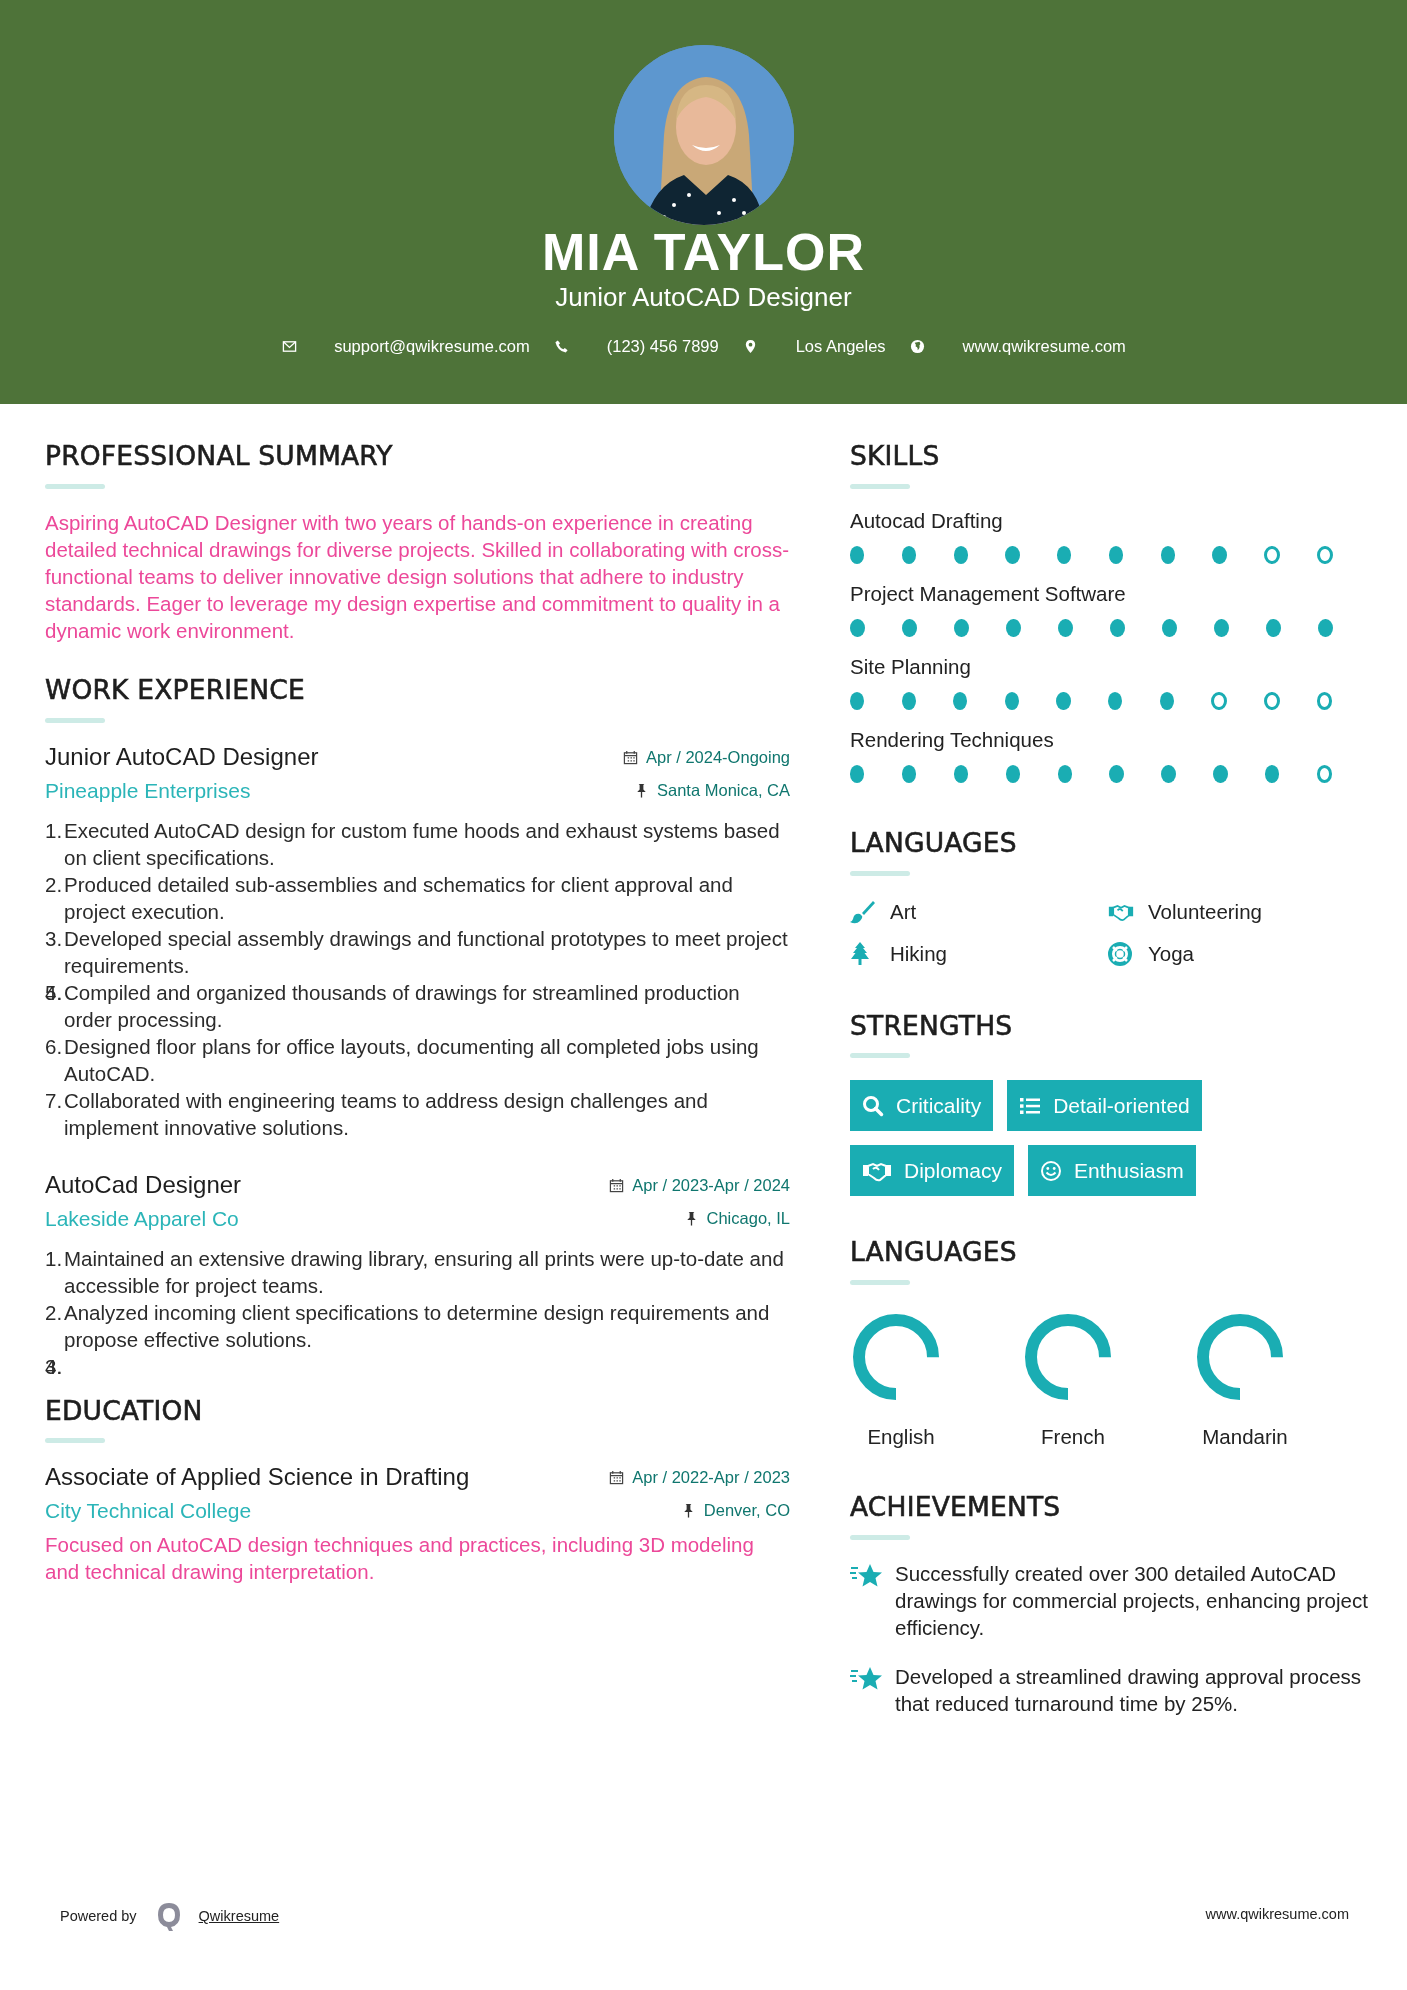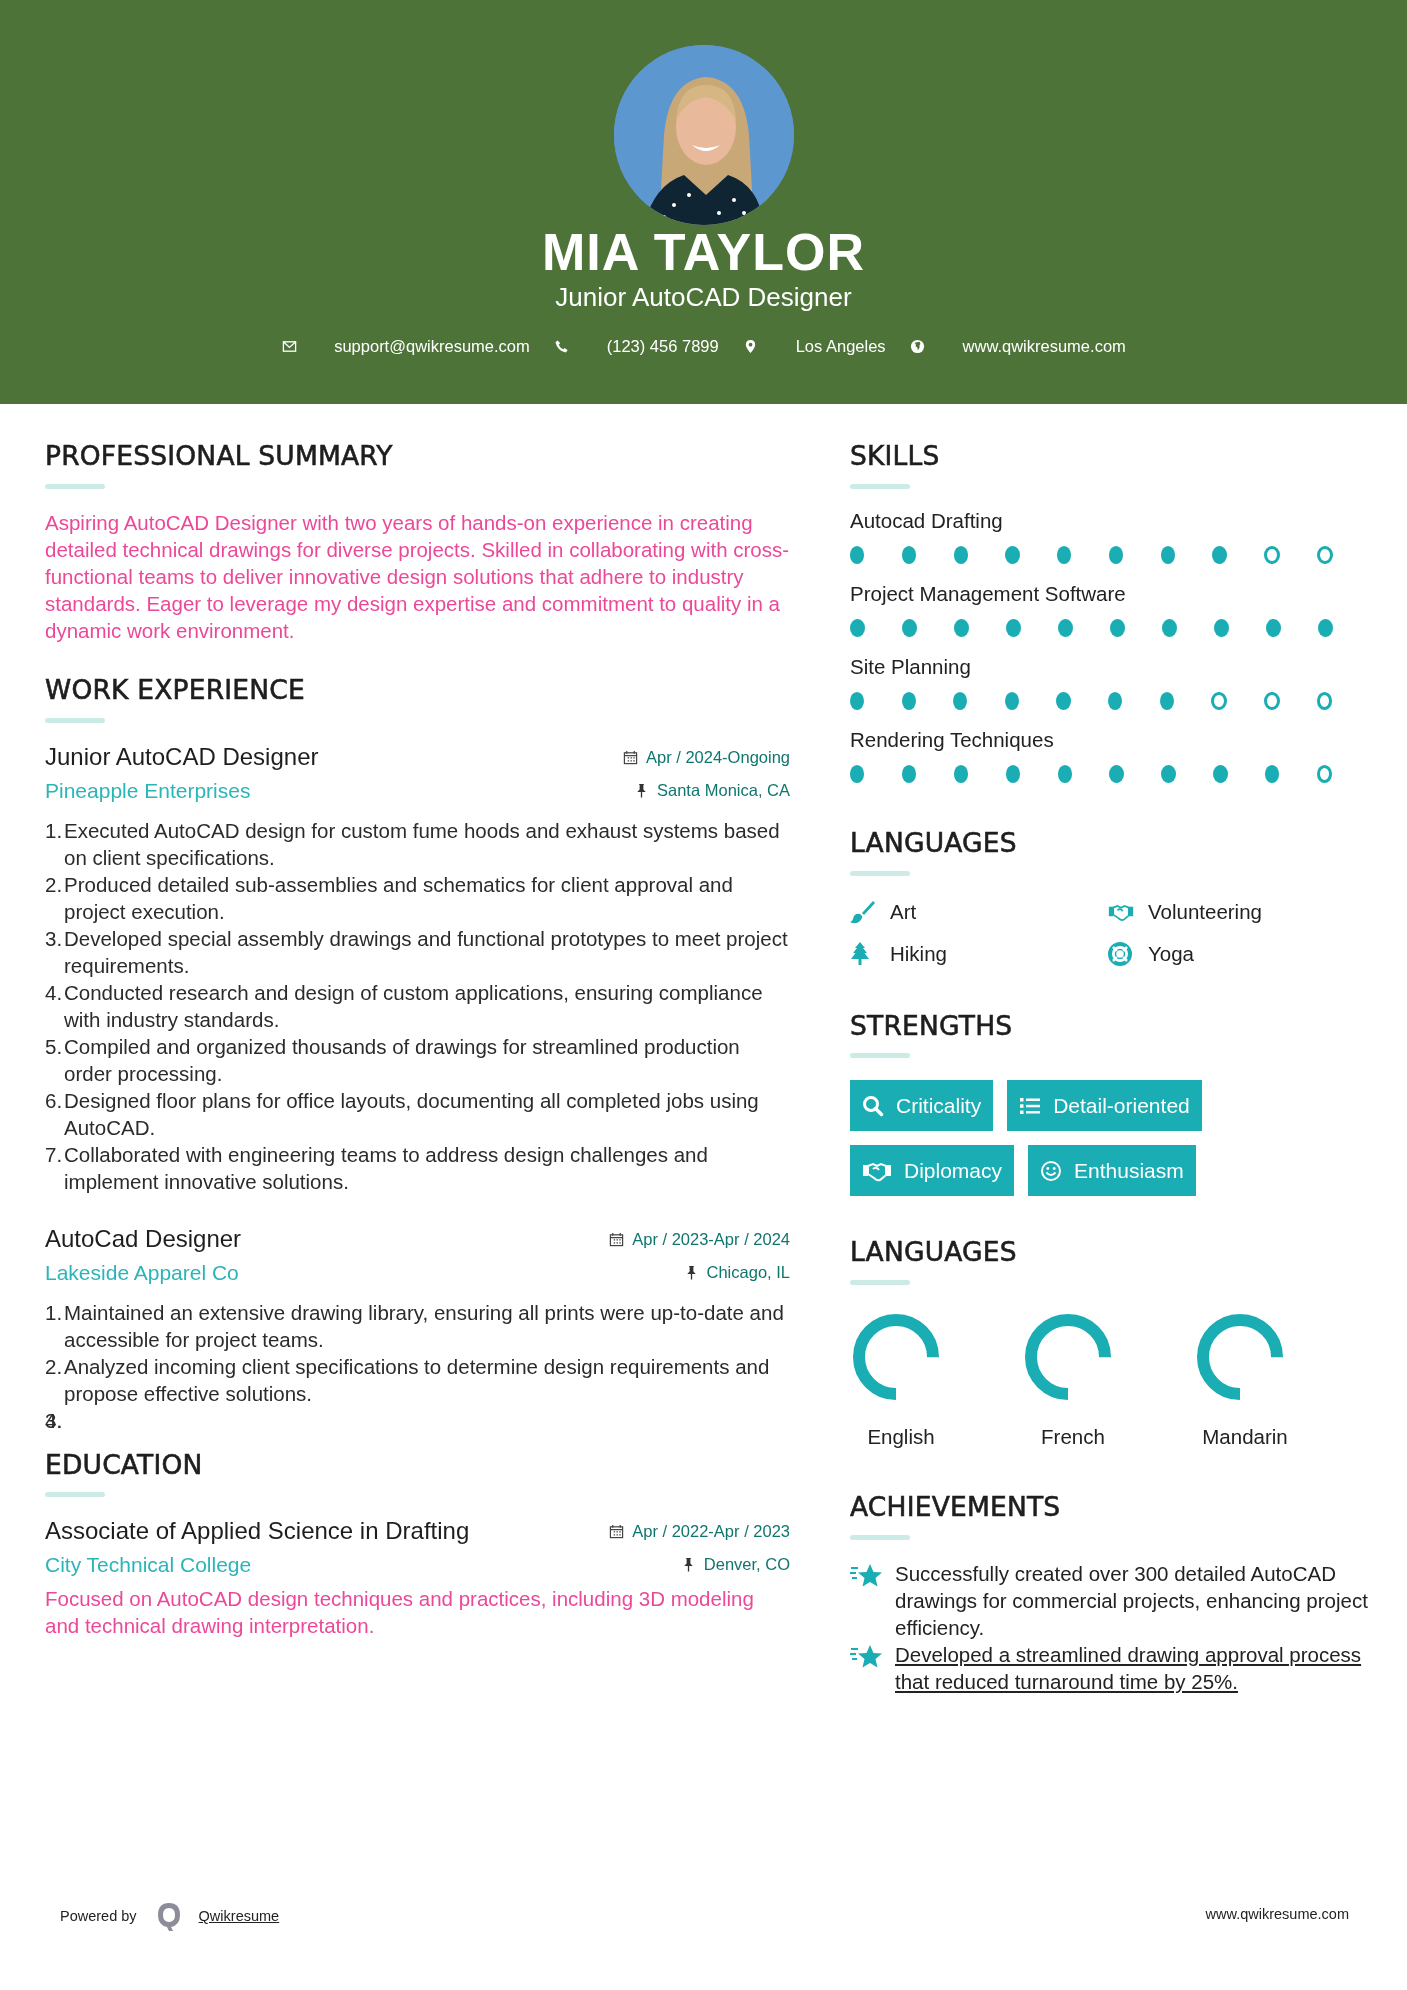--- a/index.html
+++ b/index.html
@@ -154,21 +154,21 @@
               <path d="M5 1h6l-1 1v5l2.5 2.5H3.5L6 7V2z" fill="#333"></path>
               <rect x="7.3" y="9.5" width="1.4" height="6" fill="#333"></rect>
             </svg>
           <span>Santa Monica, CA</span>
         </div>
       </div>
       <ol class="list" style="margin-top:14px;">
         <li><span class="num">1.</span><span>Executed AutoCAD design for custom fume hoods and exhaust systems based on client specifications.</span></li>
         <li><span class="num">2.</span><span>Produced detailed sub-assemblies and schematics for client approval and project execution.</span></li>
         <li><span class="num">3.</span><span>Developed special assembly drawings and functional prototypes to meet project requirements.</span></li>
-        <li><span class="num">4.</span><span>Conducted research and design of custom applications, ensuring compliance with industry standards.</span></li>
+        <li><span class="num">4.</span></li>
         <li><span class="num">5.</span><span>Compiled and organized thousands of drawings for streamlined production order processing.</span></li>
         <li><span class="num">6.</span><span>Designed floor plans for office layouts, documenting all completed jobs using AutoCAD.</span></li>
         <li><span class="num">7.</span><span>Collaborated with engineering teams to address design challenges and implement innovative solutions.</span></li>
       </ol>
     </div>
 
     <div class="job" style="margin-top:30px;">
       <div class="job-head">
         <div class="job-title">AutoCad Designer</div>
         <div class="job-meta">
@@ -405,21 +405,21 @@
     <div class="sec-title">ACHIEVEMENTS</div>
     <div class="underline"></div>
     <div style="margin-top:20px;">
       <div class="ach">
         <svg viewBox="0 0 34 30">
             <path d="M1 6 h7 M0 11 h6 M2 16 h5" stroke="#1aadb3" stroke-width="1.8"></path>
             <path d="M20 2 L23.5 10 L32 10.5 L25.5 16 L27.5 24.5 L20 20 L12.5 24.5 L14.5 16 L8 10.5 L16.5 10 Z" fill="#1aadb3"></path>
           </svg>
         <div class="ach-text">Successfully created over 300 detailed AutoCAD drawings for commercial projects, enhancing project efficiency.</div>
       </div>
-      <div class="ach" style="margin-top:0;text-decoration:underline;">
+      <div class="ach" style="margin-top:22px;">
         <svg viewBox="0 0 34 30">
             <path d="M1 6 h7 M0 11 h6 M2 16 h5" stroke="#1aadb3" stroke-width="1.8"></path>
             <path d="M20 2 L23.5 10 L32 10.5 L25.5 16 L27.5 24.5 L20 20 L12.5 24.5 L14.5 16 L8 10.5 L16.5 10 Z" fill="#1aadb3"></path>
           </svg>
         <div class="ach-text">Developed a streamlined drawing approval process that reduced turnaround time by 25%.</div>
       </div>
     </div>
   </section>
 </div>
 

